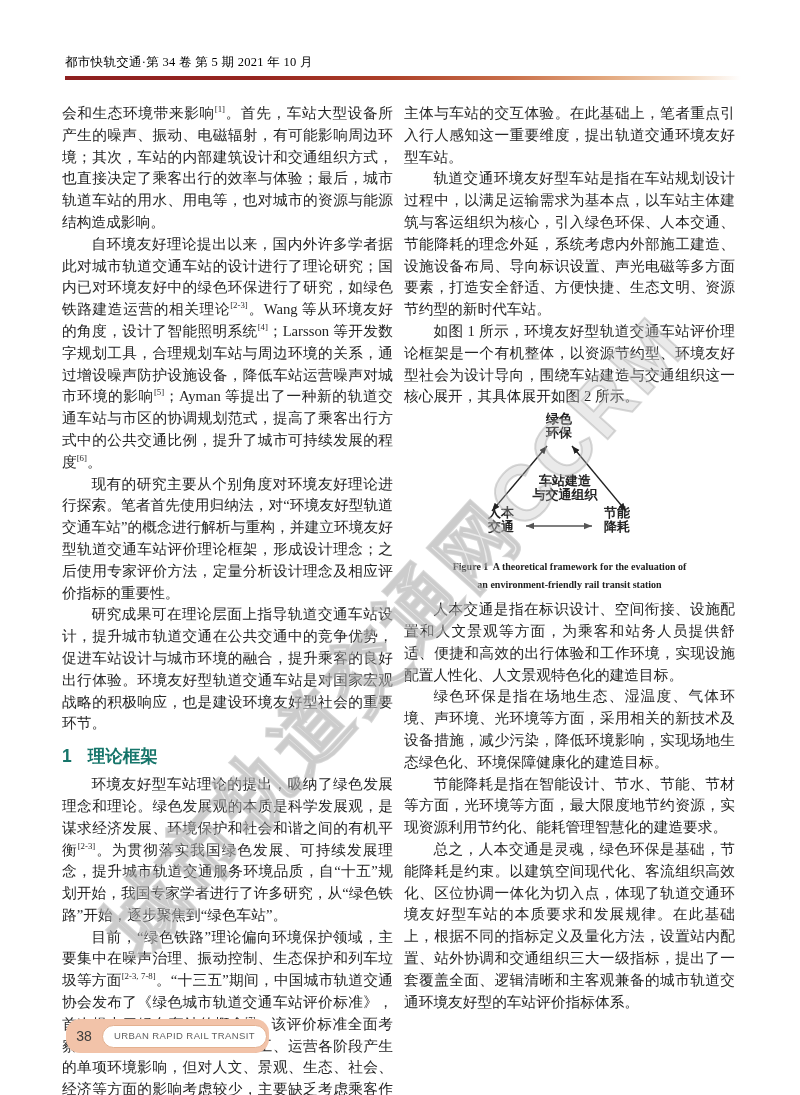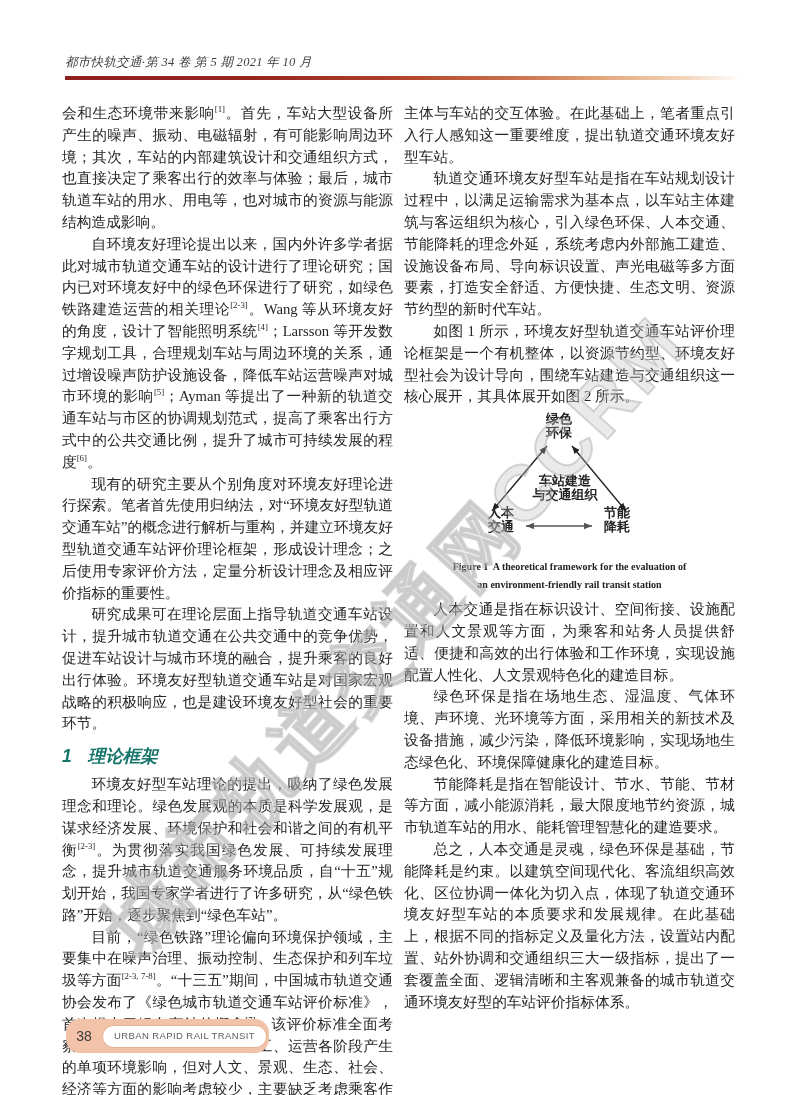--- a/index.html
+++ b/index.html
@@ -4,41 +4,40 @@
 <style>
   html,body{margin:0;padding:0;background:#e9e9e9;}
   .page{
     position:relative;width:800px;height:1095px;margin:0 auto;
     background:#ffffff;overflow:hidden;
     font-family:"Liberation Serif","DejaVu Serif",serif;
   }
   
   .journal-line{
     position:absolute;left:65px;top:54px;
-    font-size:12.5px;color:#404040;letter-spacing:0.3px;font-style:italic;
+    font-size:12.5px;color:#000000;letter-spacing:0.3px;
   }
   .header-rule{
     position:absolute;left:65px;top:76px;width:676px;height:4px;
     background:linear-gradient(90deg,#8e2020 0%,#96251f 28%,#ad4029 48%,#c96f4a 66%,#e3a87e 80%,#f3d7bd 92%,rgba(255,255,255,0) 100%);
   }
   
   .col{position:absolute;top:103px;width:331px;}
   .col-left{left:62px;}
   .col-right{left:404px;}
   p.body-p{
     margin:0;font-size:14.7px;line-height:21.8px;color:#262626;
     text-align:justify;
   }
   p.body-p.ind{text-indent:2em;}
   p.body-p sup{font-size:0.6em;line-height:0;vertical-align:super;}
   h2.sec-h{
     margin:9px 0 6px 0;font-size:17.5px;line-height:24px;
     color:#16756a;font-weight:bold;
     font-family:"Liberation Sans","DejaVu Sans",sans-serif;
-    font-style:italic;
   }
   h2.sec-h .sec-num{margin-right:16px;}
   
   figure.fig{margin:4px 0 6px 0;}
   .fig-diagram{position:relative;height:135px;margin-top:6px;}
   .fig-diagram svg{position:absolute;left:0;top:0;}
   .fig-label{
     position:absolute;transform:translateX(-50%);
     text-align:center;font-size:13px;line-height:13.5px;
     font-weight:700;color:#222;white-space:nowrap;
@@ -147,21 +146,21 @@
       </div>
       <figcaption>
         <div class="cap-en">Figure 1  A theoretical framework for the evaluation of</div>
         <div class="cap-en">an environment-friendly rail transit station</div>
       </figcaption>
     </figure>
 
     <div>
         <p class="body-p ind">人本交通是指在标识设计、空间衔接、设施配置和人文景观等方面，为乘客和站务人员提供舒适、便捷和高效的出行体验和工作环境，实现设施配置人性化、人文景观特色化的建造目标。</p>
         <p class="body-p ind">绿色环保是指在场地生态、湿温度、气体环境、声环境、光环境等方面，采用相关的新技术及设备措施，减少污染，降低环境影响，实现场地生态绿色化、环境保障健康化的建造目标。</p>
-        <p class="body-p ind">节能降耗是指在智能设计、节水、节能、节材等方面，减小能源消耗，最大限度地节约资源，城市轨道车站的用水、能耗管理智慧化的建造要求。</p>
+        <p class="body-p ind">节能降耗是指在智能设计、节水、节能、节材等方面，光环境等方面，最大限度地节约资源，实现资源利用节约化、能耗管理智慧化的建造要求。</p>
         <p class="body-p ind">总之，人本交通是灵魂，绿色环保是基础，节能降耗是约束。以建筑空间现代化、客流组织高效化、区位协调一体化为切入点，体现了轨道交通环境友好型车站的本质要求和发展规律。在此基础上，根据不同的指标定义及量化方法，设置站内配置、站外协调和交通组织三大一级指标，提出了一套覆盖全面、逻辑清晰和主客观兼备的城市轨道交通环境友好型的车站评价指标体系。</p>
       </div>
   </div>
 
   <div class="footer">
     <div class="page-pill">
       <span class="page-num">38</span>
       <span class="journal-pill">URBAN RAPID RAIL TRANSIT</span>
     </div>
   </div>

